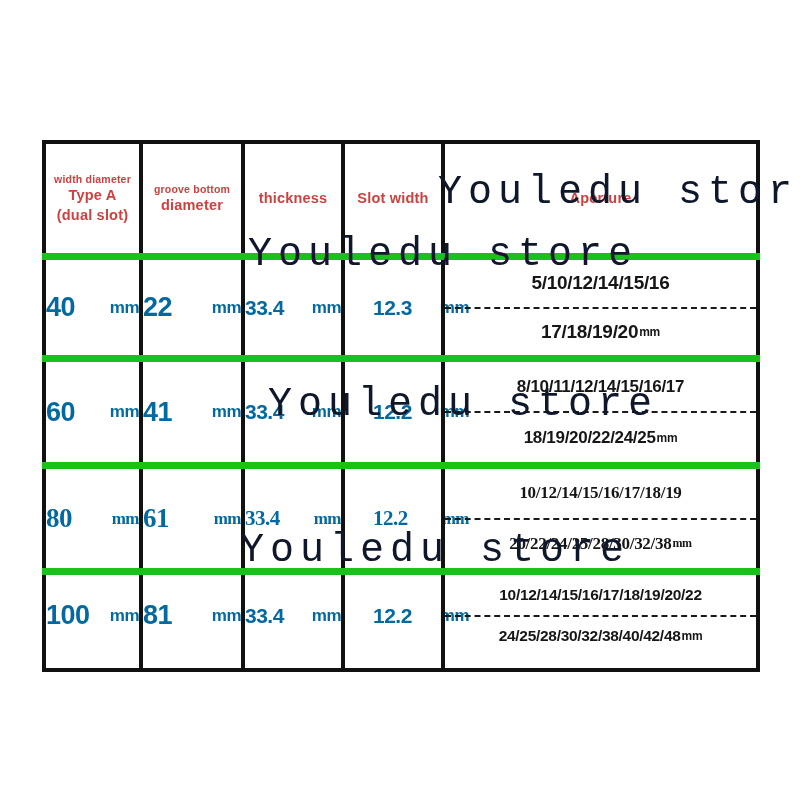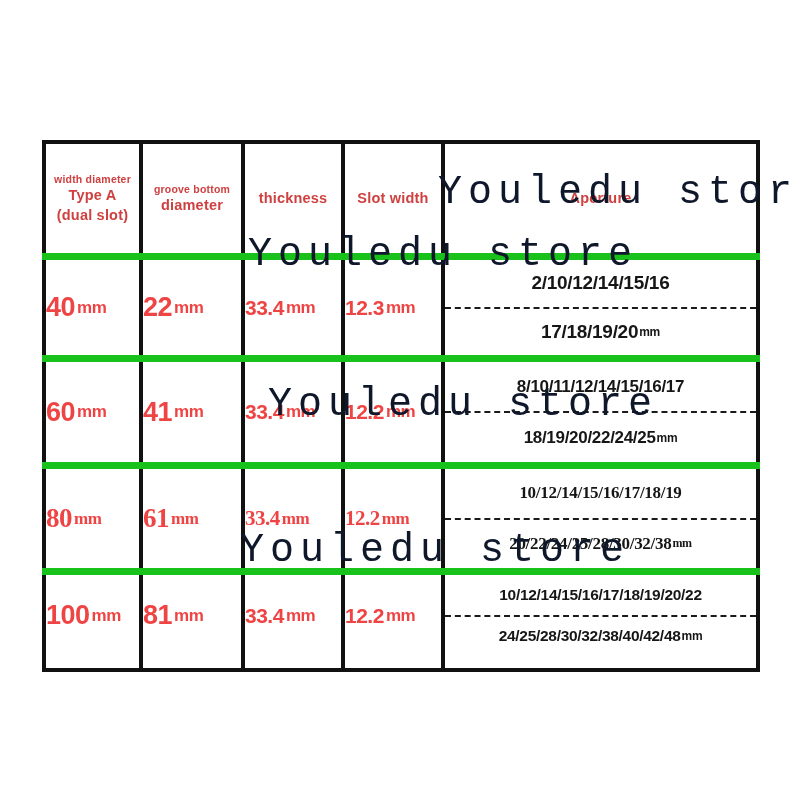--- a/index.html
+++ b/index.html
@@ -105,39 +105,39 @@
   .hc-2 { left: 97px;  width: 98px; }
   .hc-3 { left: 199px; width: 96px; }
   .hc-4 { left: 299px; width: 96px; }
   .hc-5 { left: 399px; width: 311px; }
 
   
   .data-cell {
     position: absolute;
     display: flex;
     align-items: center;
-    justify-content: flex-start;
-    color: #ef4444;
+    justify-content: space-between;
+    color: #0369a1;
     font-weight: bold;
     z-index: 3;
     white-space: nowrap;
   }
   .data-cell .num { font-size: 27px; letter-spacing: -0.5px; }
   .data-cell .unit { font-size: 17px; letter-spacing: -0.5px; margin-left: 2px; }
   .data-cell.narrow .num { font-size: 21px; }
 
   .r1 { top: 116px; height: 95px; }
   .r2 { top: 218px; height: 100px; }
   .r3 { top: 325px; height: 99px; font-family: Liberation Serif, serif; }
   .r4 { top: 431px; height: 81px; }
 
   .c1 { left: 0px;   width: 93px; }
   .c2 { left: 97px;  width: 98px; }
   .c3 { left: 199px; width: 96px; }
-  .c4 { left: 299px; width: 96px; }
+  .c4 { left: 299px; width: 96px; padding-left: 28px; }
 
   
   .aperture-cell {
     position: absolute;
     left: 399px;
     width: 311px;
     display: flex;
     flex-direction: column;
     z-index: 3;
   }
@@ -206,21 +206,21 @@
   <div class="data-cell r1 c3 narrow">
     <span class="num">33.4</span>
     <span class="unit">mm</span>
   </div>
   <div class="data-cell r1 c4 narrow">
     <span class="num">12.3</span>
     <span class="unit">mm</span>
   </div>
   <div class="aperture-cell r1">
     <div class="aperture-line l1">
-      <span>2/10/12/14/15/16</span>
+      <span>5/10/12/14/15/16</span>
     </div>
     <div class="aperture-line l2">
       <span>17/18/19/20</span>
         <span class="ap-unit">mm</span>
     </div>
   </div>
 
   <div class="data-cell r2 c1">
     <span class="num">60</span>
     <span class="unit">mm</span>

